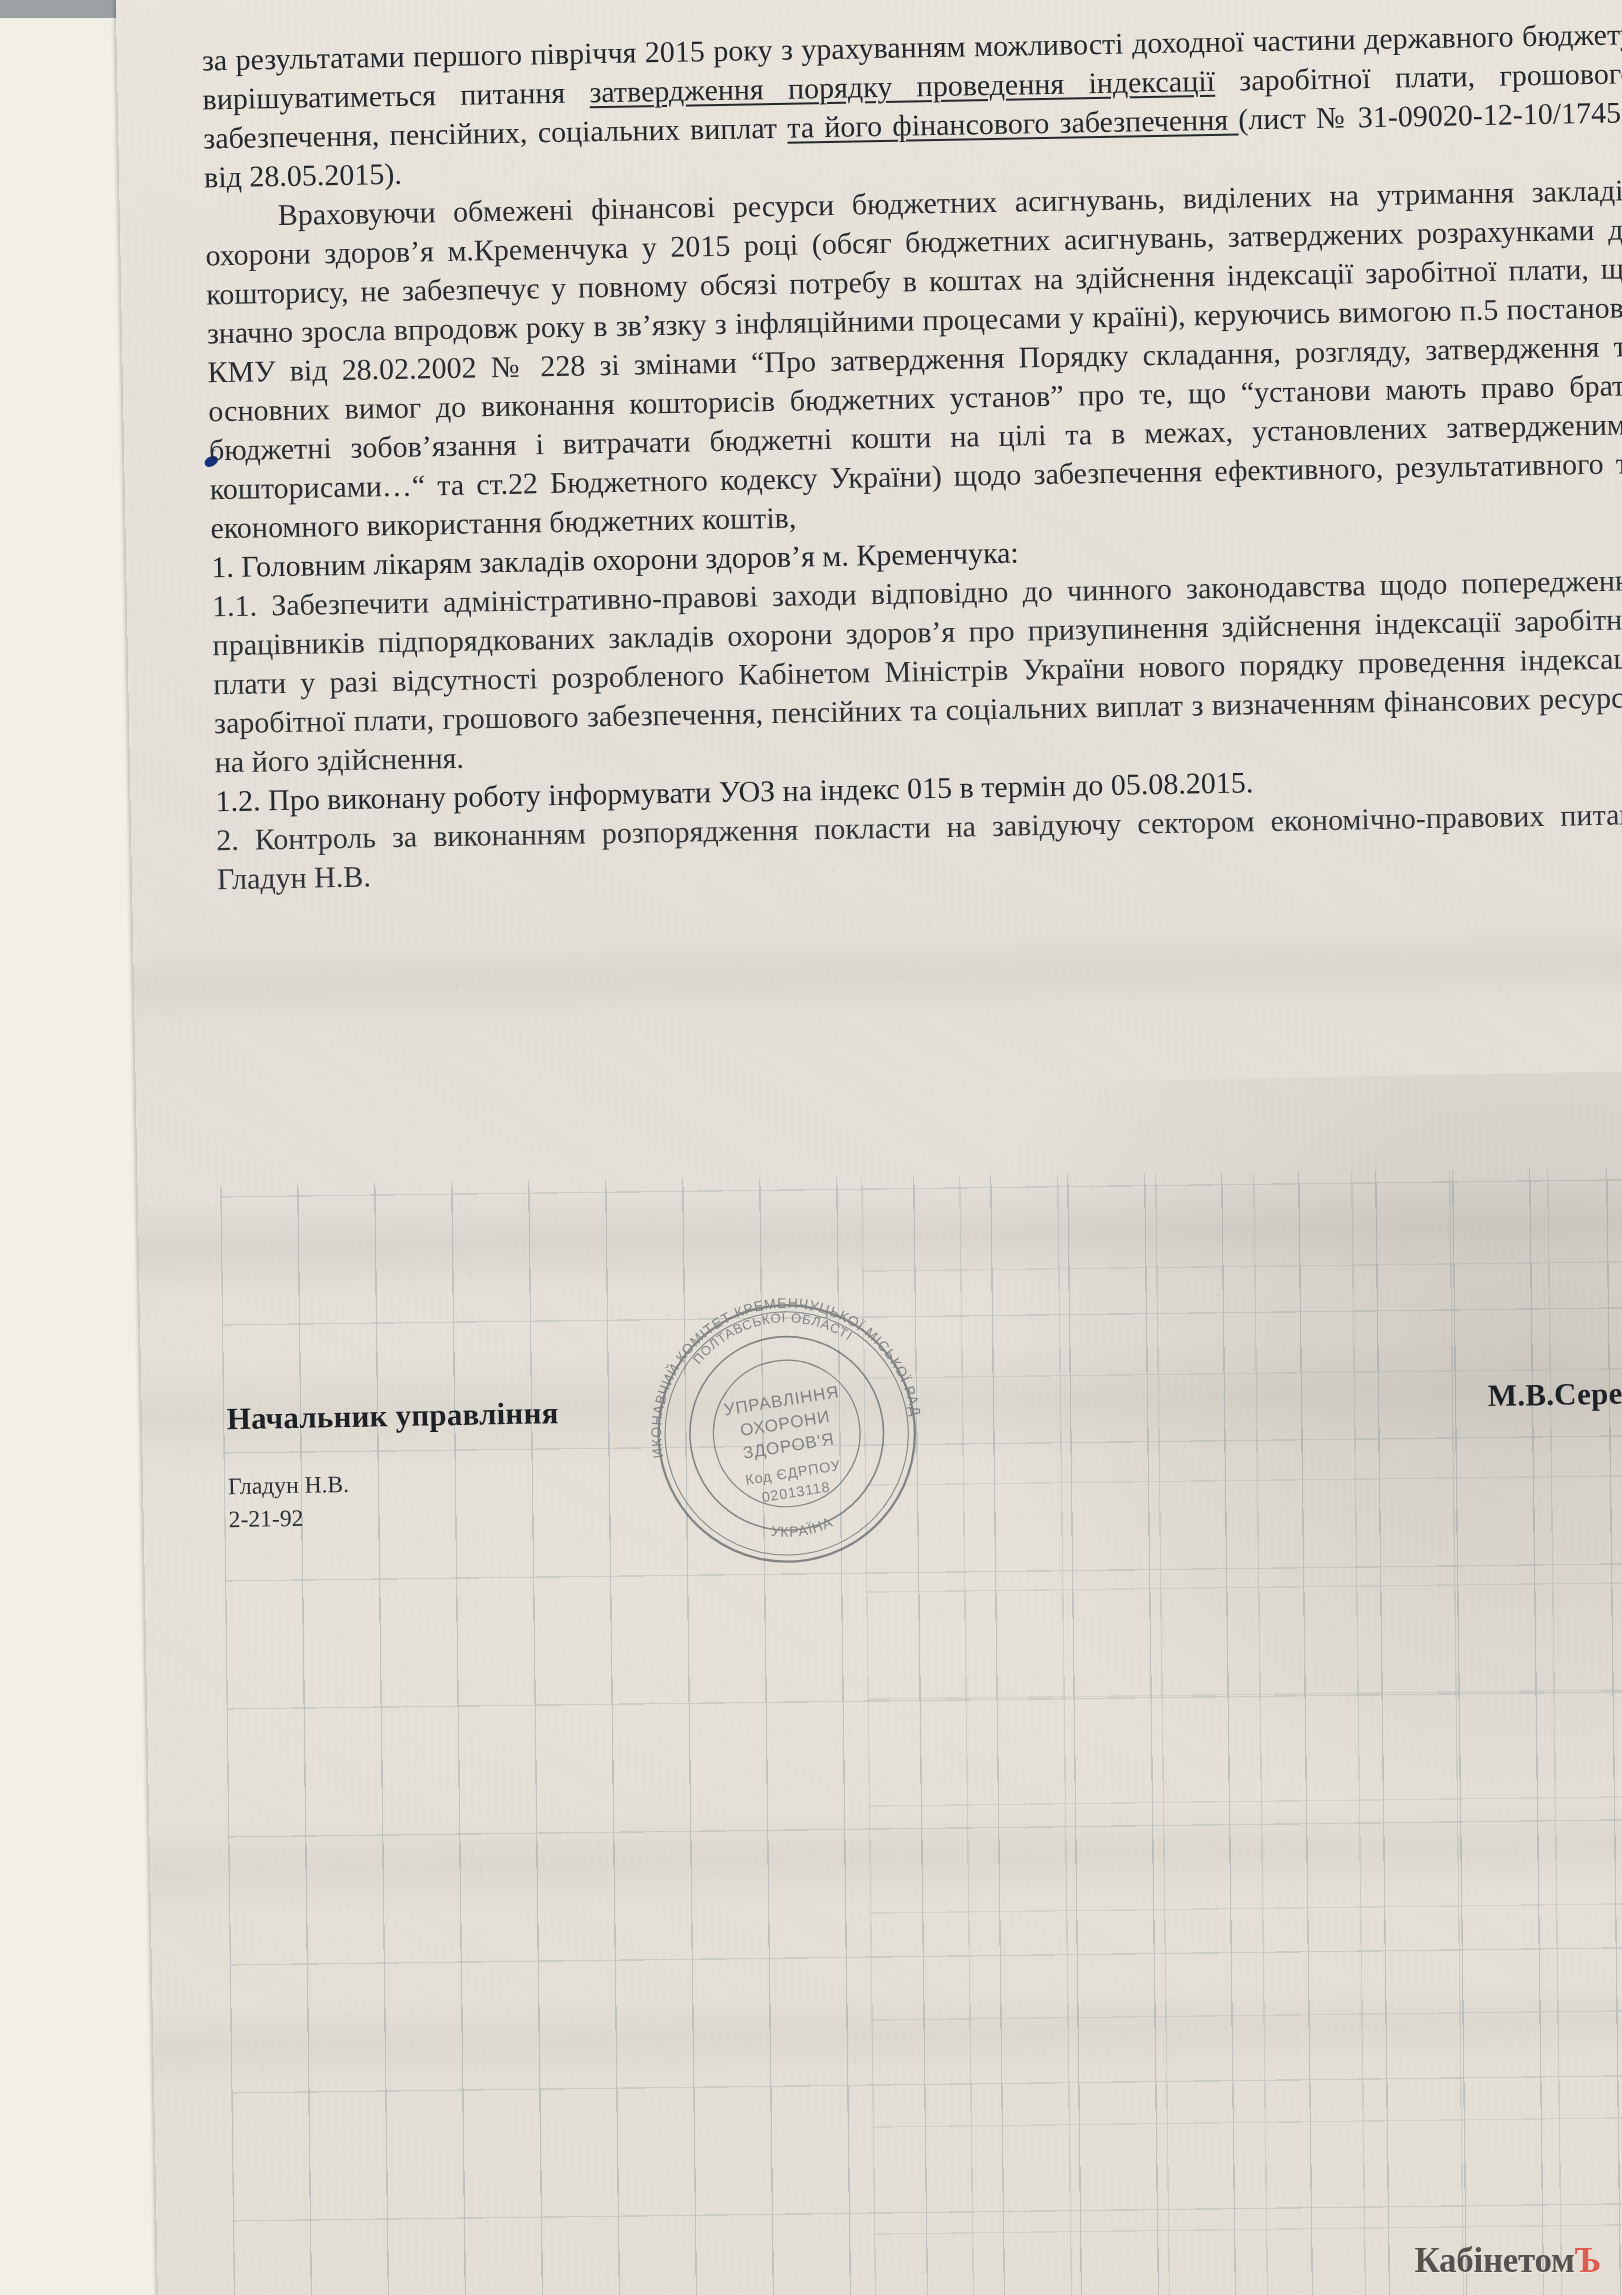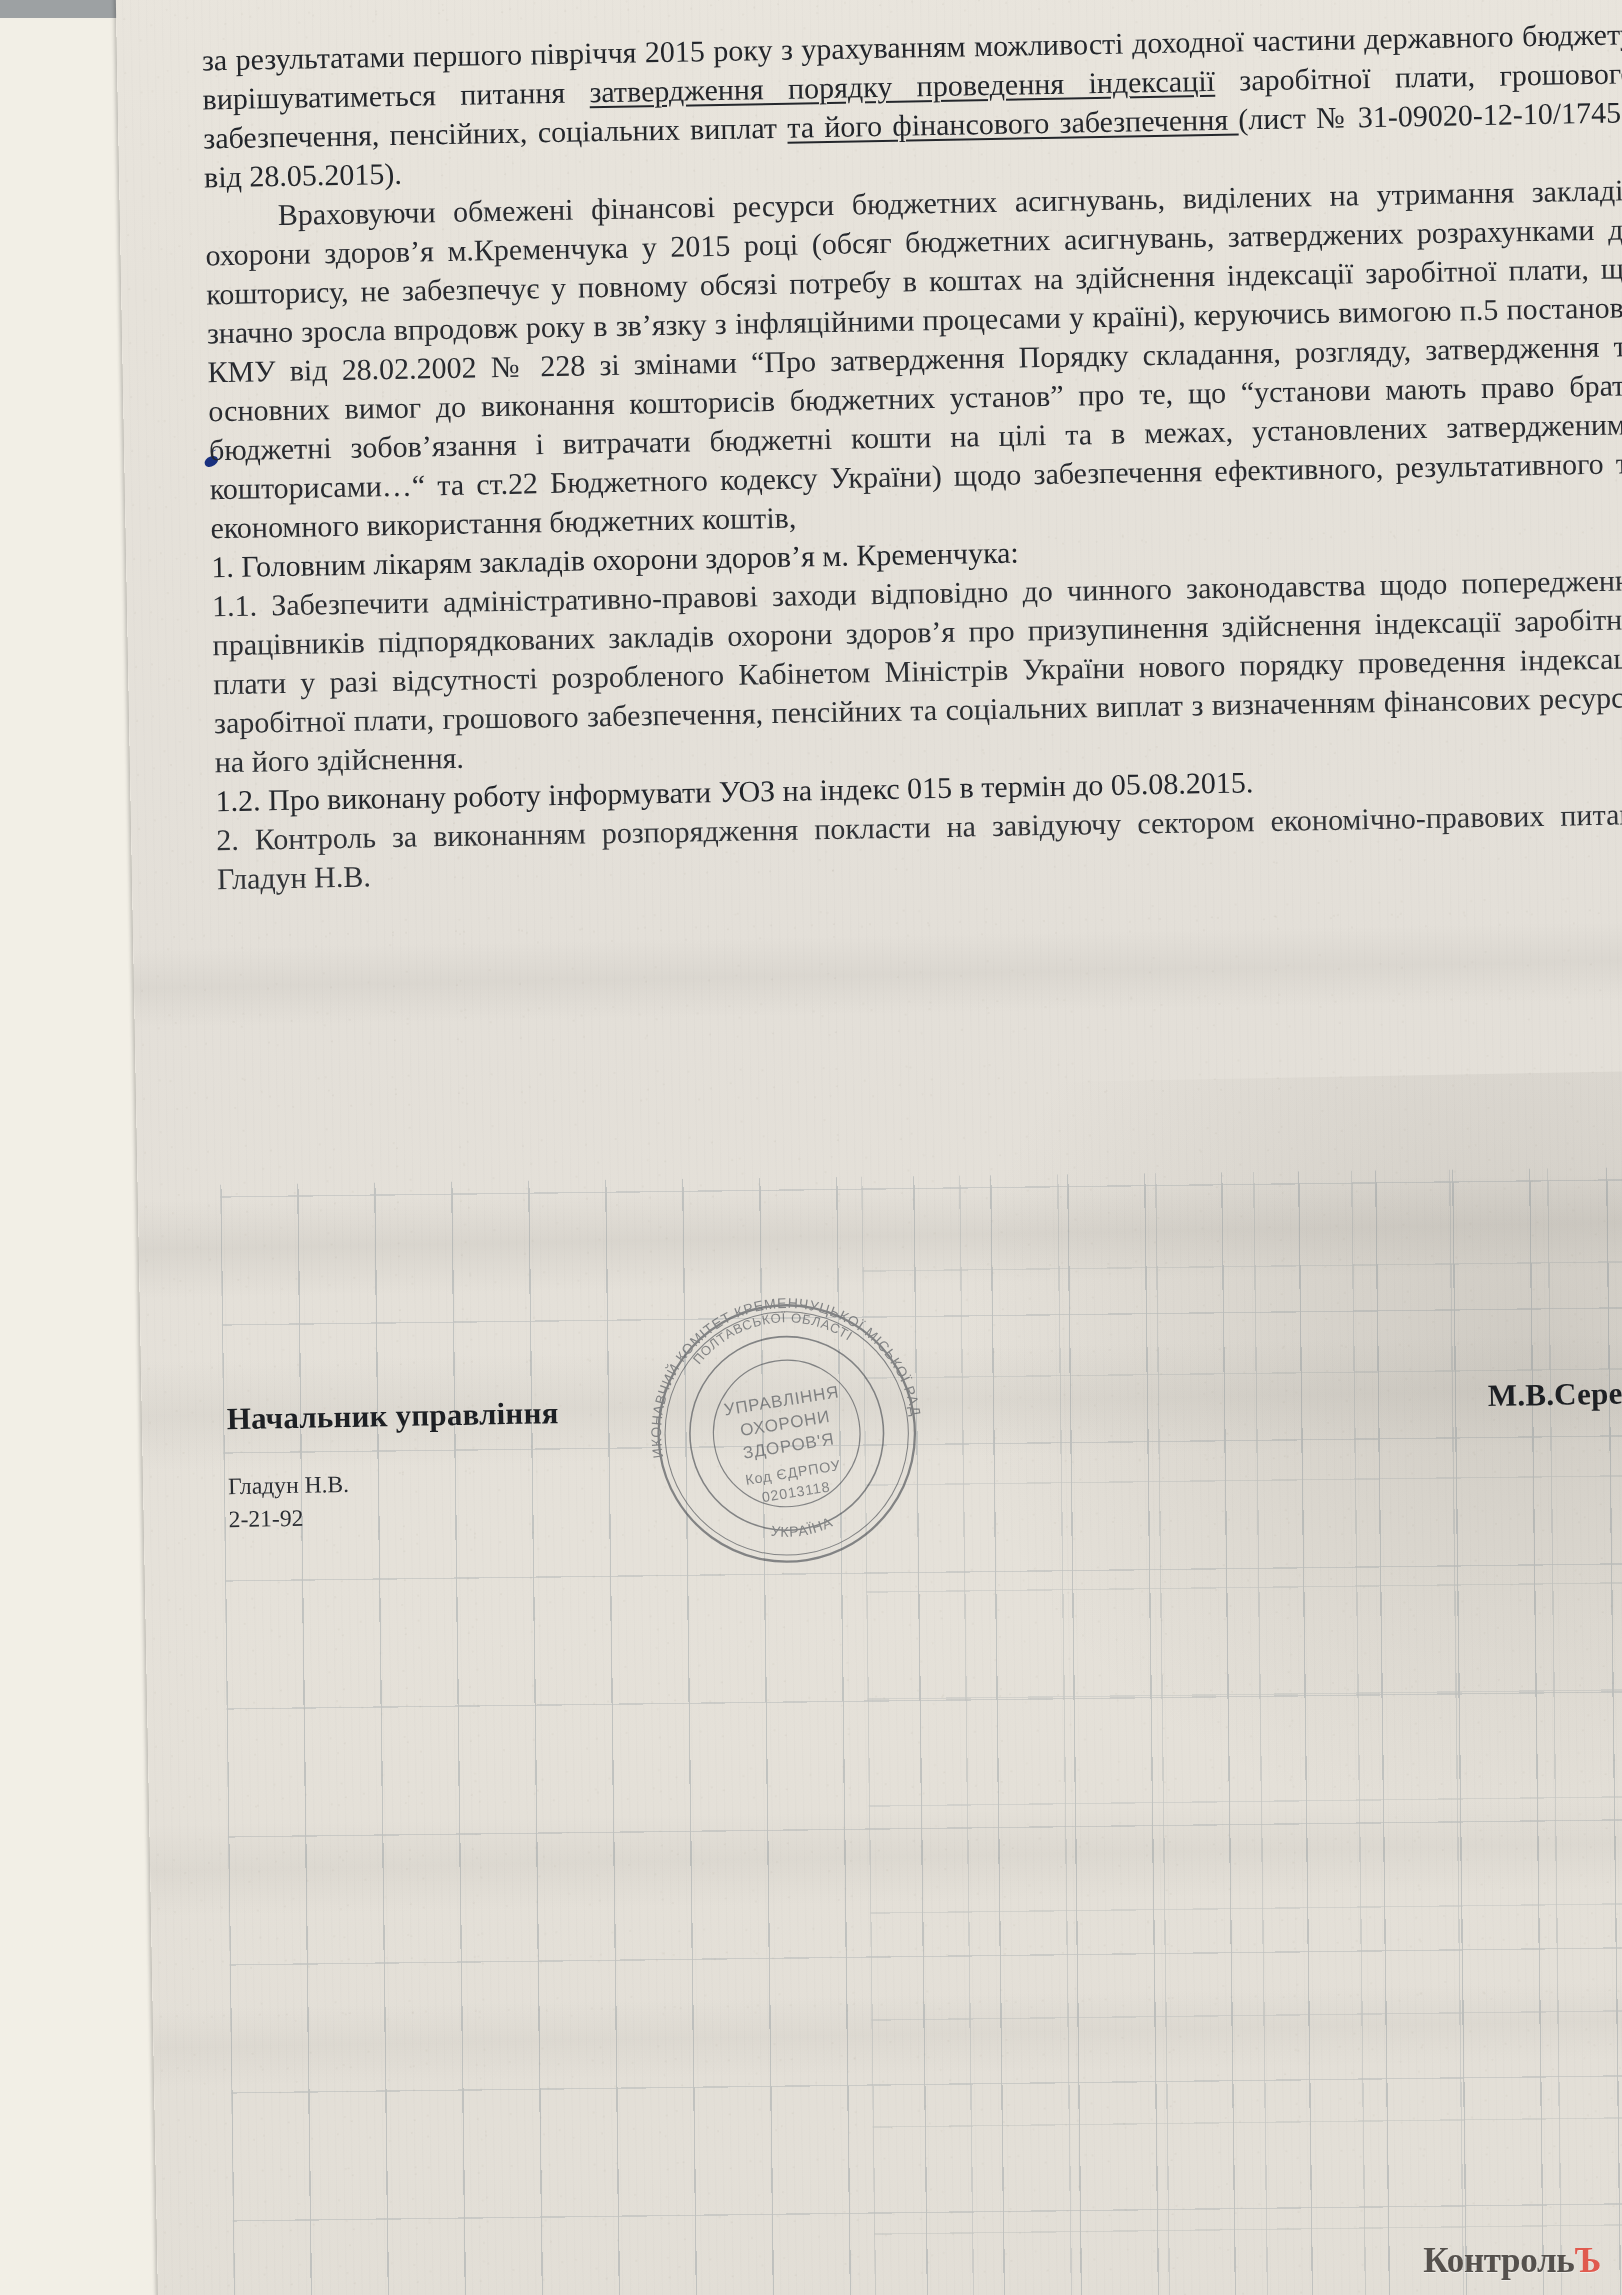--- a/index.html
+++ b/index.html
@@ -288,17 +288,17 @@
     </div>
 
     <div class="contact">
       <div>Гладун Н.В.</div>
       <div>2-21-92</div>
     </div>
 
   </div>
 
   <div class="watermark">
-    <span>Контроль</span><span class="hard">Ъ</span>
+    <span>Кабінетом</span><span class="hard">Ъ</span>
   </div>
 
 </div>
 
 
 </body></html>

